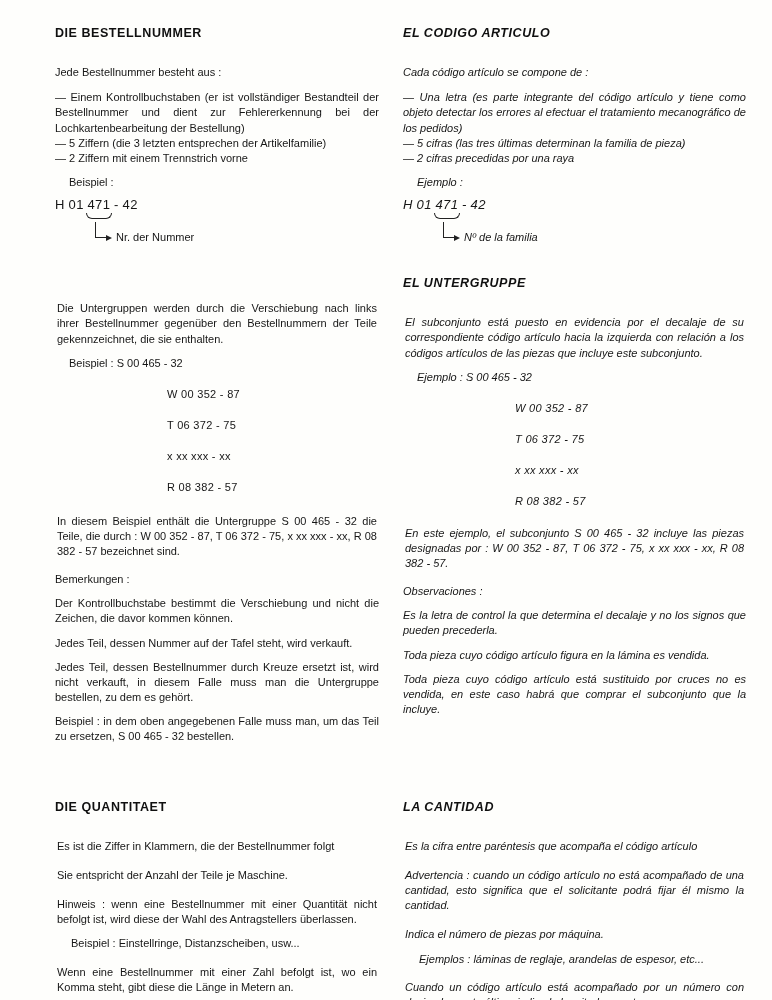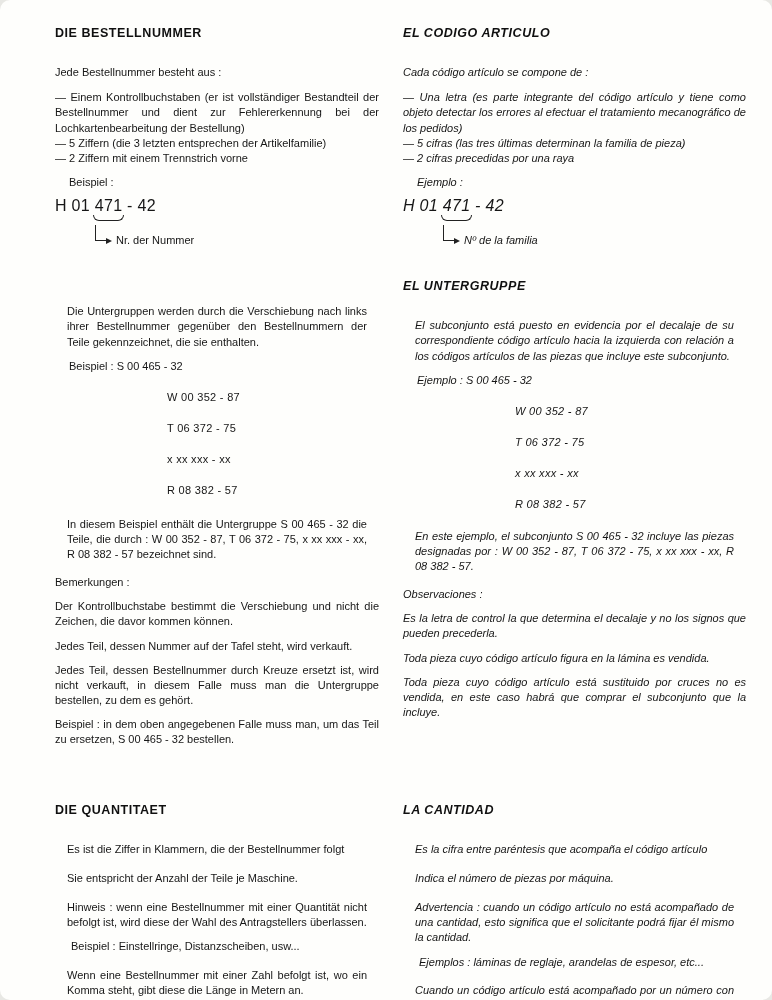--- a/index.html
+++ b/index.html
@@ -3,36 +3,35 @@
 <meta charset="utf-8">
 <style>
   html,body { margin:0; padding:0; background:#e8e8e4; }
   .page {
     position:relative; box-sizing:border-box;
     width:772px; height:1000px; margin:0 auto;
     background:#fefefc; color:#161616;
     font-family:"Liberation Sans","DejaVu Sans",sans-serif;
     padding:26px 26px 14px 55px;
     overflow:hidden;
-    border-radius:10px;
   }
   .row { display:flex; gap:24px; }
   .row-2 { margin-top:38px; }
   .row-3 { margin-top:46px; }
   .cell { width:324px; box-sizing:border-box; }
   .cell.es { width:343px; font-style:italic; }
   .sec-heading {
     font-size:12.5px; font-weight:bold; letter-spacing:0.55px;
     margin:0; color:#101010;
   }
-  p { font-size:11px; line-height:1.38; text-align:justify; margin:9px 12px; }
+  p { font-size:11px; line-height:1.38; text-align:justify; margin:9px 2px; }
   .intro { margin:25px 0 10px 0; }
   .bullet { margin:0; }
   .example-label { margin:9px 0 7px 14px; }
-  .code-line { font-size:16px; margin:2px 0 0 0; letter-spacing:0.3px; }
+  .code-line { font-size:13px; margin:2px 0 0 0; letter-spacing:0.3px; }
   .braced { position:relative; }
   .braced::after {
     content:""; position:absolute; left:-2px; right:-2px; bottom:-7px; height:5px;
     border:1.3px solid #222; border-top:none; border-radius:0 0 7px 7px;
   }
   .arrow-row { display:flex; align-items:flex-end; margin:6px 0 0 40px; height:20px; }
   .elbow { display:inline-block; width:10px; height:15px;
            border-left:1.8px solid #222; border-bottom:1.8px solid #222; }
   .arrowhead { display:inline-block; width:0; height:0;
                border-left:6px solid #222; border-top:3.5px solid transparent;
@@ -133,22 +132,22 @@
       <p class="ex-simple">Beispiel : Einstellringe, Distanzscheiben, usw...</p>
       <p style="margin-top:13px">Wenn eine Bestellnummer mit einer Zahl befolgt ist, wo ein Komma steht, gibt diese die Länge in Metern an.</p>
       <p class="ex-line1">Beispiel :  Z 00 318 - 02 (3,1)</p>
       <p class="ex-desc">3,1 m : Schlauch</p>
       <p class="ex-code2">M 00 034 - 06 (0,2)</p>
 
     </div>
     <div class="cell es">
       <h2 class="sec-heading">LA CANTIDAD</h2>
       <p class="p-first">Es la cifra entre paréntesis que acompaña el código artículo</p>
+      <p style="margin-top:14px">Advertencia : cuando un código artículo no está acompañado de una cantidad, esto significa que el solicitante podrá fijar él mismo la cantidad.</p>
       <p style="margin-top:14px">Indica el número de piezas por máquina.</p>
-      <p style="margin-top:14px">Advertencia : cuando un código artículo no está acompañado de una cantidad, esto significa que el solicitante podrá fijar él mismo la cantidad.</p>
       <p class="ex-simple">Ejemplos : láminas de reglaje, arandelas de espesor, etc...</p>
       <p style="margin-top:13px">Cuando un código artículo está acompañado por un número con decimales, este último indica la longitud en metros.</p>
       <p class="ex-line1">Ejemplo : Z 00 318 - 02 (3,1)</p>
       <p class="ex-desc">3,1 m : tubo flexible</p>
 
     </div>
   </div>
 
 </div>
 

